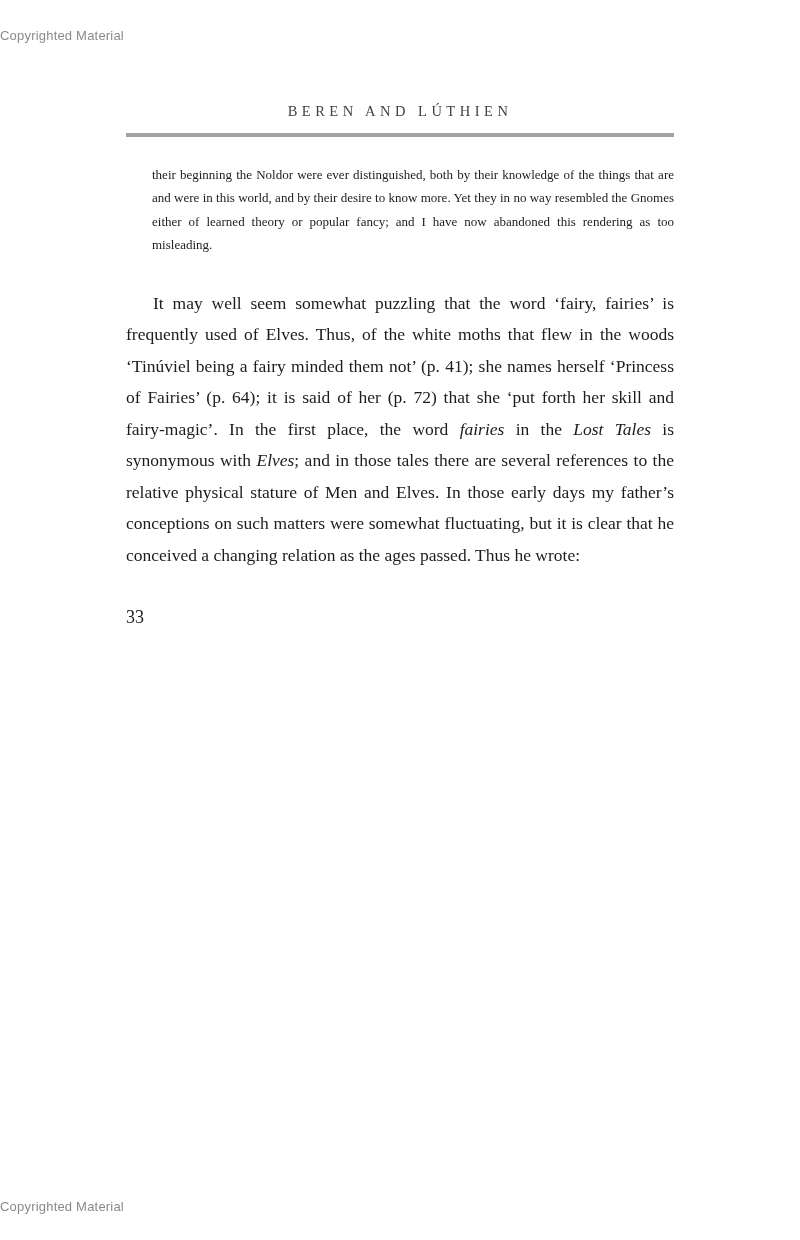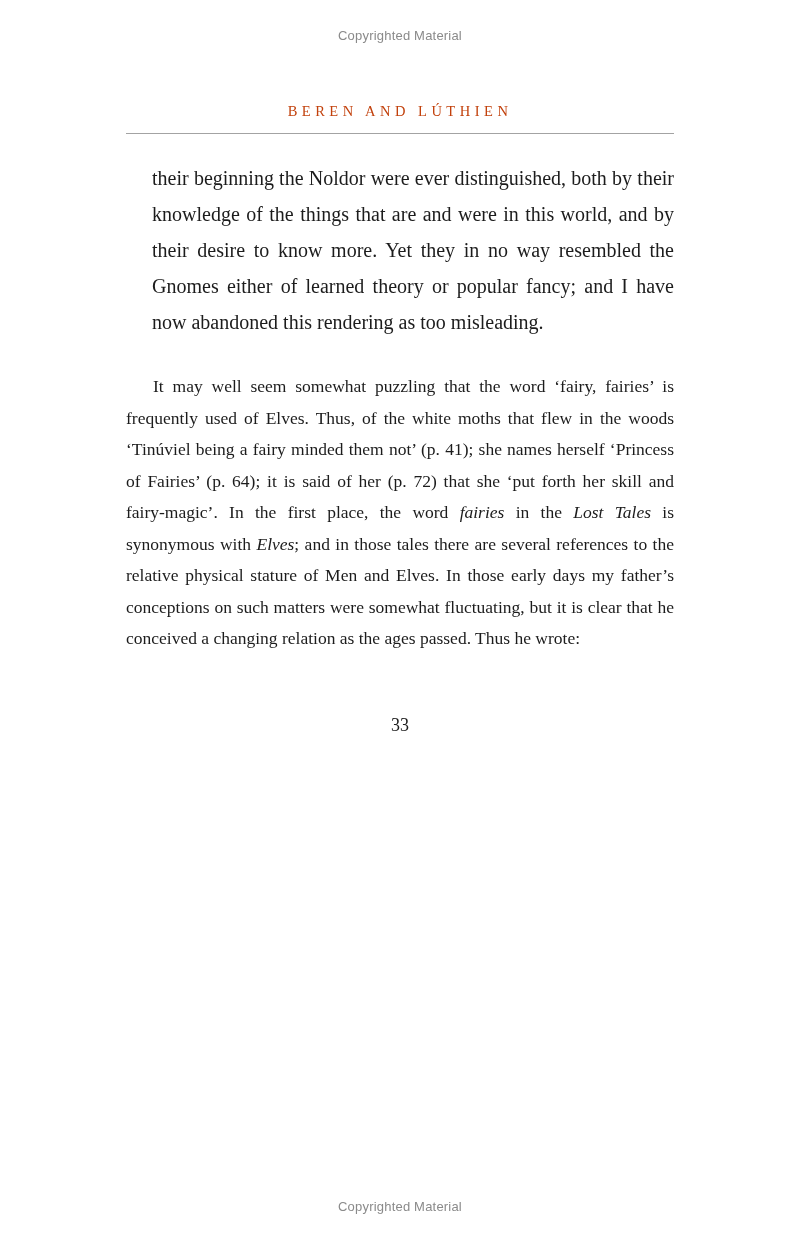--- a/index.html
+++ b/index.html
@@ -13,69 +13,68 @@
     height: 1240px;
     background: #ffffff;
     font-family: "Liberation Serif", serif;
     color: #1c1c1c;
     overflow: hidden;
   }
   .copyright {
     font-family: "Liberation Sans", sans-serif;
     font-size: 13px;
     color: #8a8a8a;
-    text-align: center;
+    text-align: left;
     letter-spacing: 0.2px;
   }
   .copyright.top {
     padding-top: 28px;
   }
   .copyright.bottom {
     position: absolute;
     left: 0;
     right: 0;
     bottom: 26px;
   }
   .content {
     width: 548px;
     margin: 0 auto;
   }
   .running-head {
     text-align: center;
     font-size: 14.5px;
     letter-spacing: 4.5px;
-    color: #c2410c;
+    color: #404040;
     margin-top: 60px;
     padding-bottom: 13px;
-    border-bottom: 1px solid #a3a3a3;
+    border-bottom: 4px solid #a3a3a3;
     font-weight: normal;
   }
   .quote {
     margin: 26px 0 0 26px;
-    font-size: 20px;
+    font-size: 13px;
     line-height: 1.8;
     text-align: justify;
   }
   .para {
     font-size: 17.5px;
     line-height: 1.8;
     text-align: justify;
     margin: 31px 0 0 0;
   }
   .para.indent {
     text-indent: 27px;
   }
   .italic {
     font-style: italic;
     margin-top: 12px;
   }
   .pagenum {
-    text-align: center;
     font-size: 18px;
-    margin-top: 60px;
+    margin-top: 36px;
     color: #1c1c1c;
   }
 </style>
 </head>
 <body>
 
 <div class="page">
 
   <div class="copyright top">Copyrighted Material</div>
 

